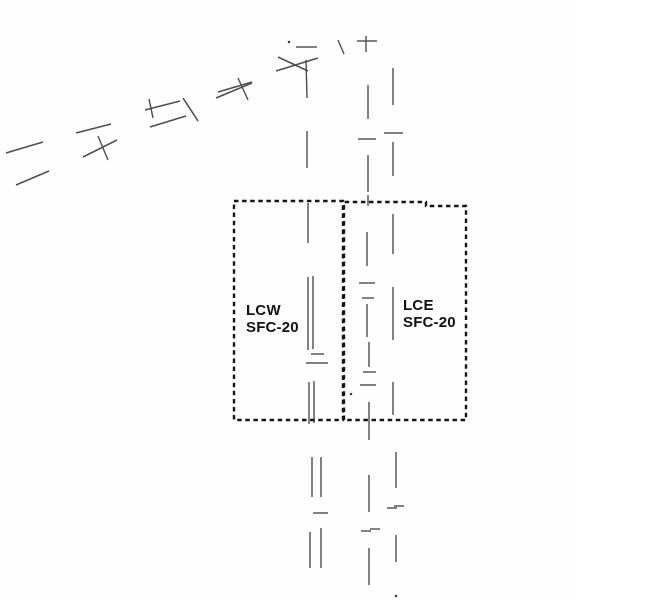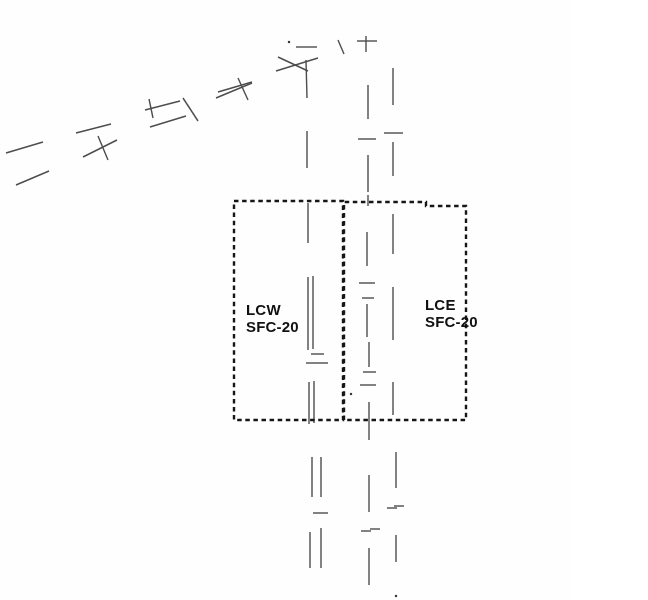--- a/index.html
+++ b/index.html
@@ -25,21 +25,21 @@
   .area-label{
     position:absolute;
     color:var(--text);
     font-weight:bold;
     font-size:15px;
     line-height:17px;
     letter-spacing:0.2px;
     white-space:nowrap;
   }
   .label-lcw{left:246px;top:301px;}
-  .label-lce{left:425px;top:296px;}
+  .label-lce{left:403px;top:296px;}
 </style>
 </head>
 <body>
 
 <div class="canvas">
   <svg class="drawing" viewBox="0 0 648 600" xmlns="http://www.w3.org/2000/svg">
       <line x1="6" y1="153" x2="43" y2="142" class="seg"></line>
       <line x1="16" y1="185" x2="49" y2="171" class="seg"></line>
       <line x1="76" y1="133" x2="111" y2="124" class="seg"></line>
       <line x1="83" y1="157" x2="117" y2="140" class="seg"></line>

